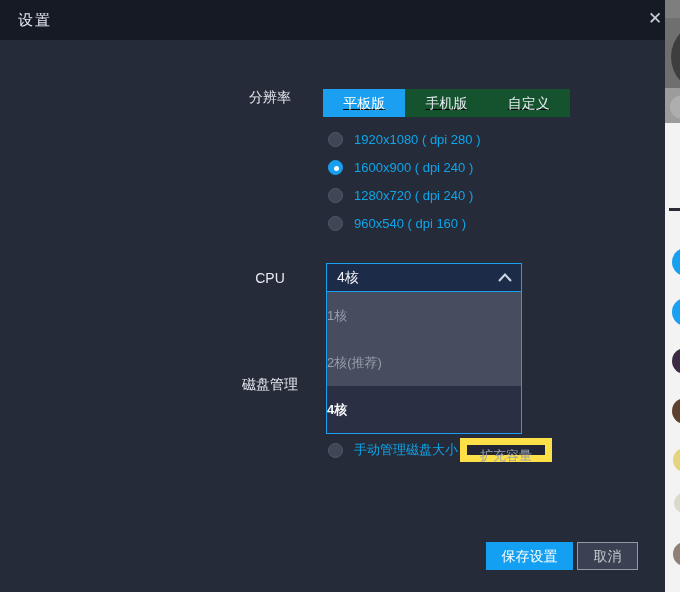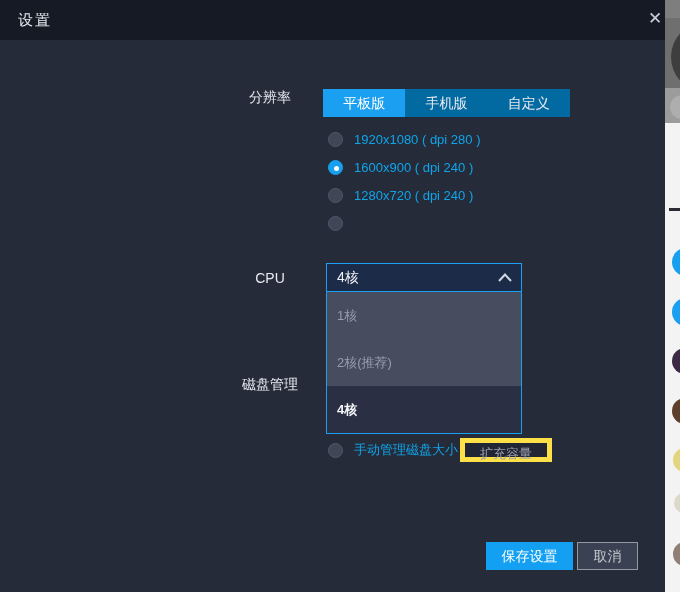--- a/index.html
+++ b/index.html
@@ -16,39 +16,39 @@
   
   .sidebar { position:absolute; left:0; top:40px; width:150px; height:552px; background:#171b26; }
   .side-item { position:absolute; left:0; width:150px; height:50px; line-height:50px; padding-left:41px; font-size:15px; color:#dfe3ea; cursor:pointer; }
   .side-item.active { background:#262b3a; color:#1f9ff2; }
   .side-item.active::before { content:""; position:absolute; left:0; top:0; width:5px; height:50px; background:#1f9ff2; }
 
   
   .content { position:absolute; left:150px; top:40px; width:515px; height:552px; background:#262b3a; }
   .flabel { position:absolute; left:40px; width:160px; height:16px; line-height:16px; text-align:center; font-size:14px; color:#e7eaf0; }
 
-  .tabbar { position:absolute; left:173px; top:49px; width:247px; height:28px; display:flex; background:#0369a1; }
+  .tabbar { position:absolute; left:173px; top:49px; width:247px; height:28px; display:flex; background:#14532d;text-decoration:underline; }
   .tab { flex:1; height:28px; line-height:28px; text-align:center; font-size:14px; color:#e9ecf2; cursor:pointer; }
   .tab.active { background:#1b9ff0; color:#ffffff; }
 
   .radio-row { position:absolute; left:178px; height:28px; display:flex; align-items:center; cursor:pointer; }
   .radio { width:15px; height:15px; border-radius:50%; background:#3f4656; border:1px solid #51586a; flex:none; position:relative; }
   .radio.on { background:#18a0f0; border-color:#18a0f0; }
   .radio.on::after { content:""; position:absolute; left:5px; top:5px; width:5px; height:5px; border-radius:50%; background:#ffffff; }
   .radio-row span.lbl { margin-left:11px; font-size:13px; color:#0ea5e9;text-align:center; }
 
   .select { position:absolute; left:176px; top:223px; width:196px; height:29px; background:#1c2b48; border:1px solid #1b9ff0; display:flex; align-items:center; cursor:pointer; }
   .select .val { padding-left:10px; font-size:14px; color:#f2f4f8; flex:1; }
   .select svg { margin-right:9px; }
 
   .dropdown { position:absolute; left:176px; top:252px; width:196px; height:142px; background:#474d5f; border:1px solid #1b9ff0; border-top:none; display:flex; flex-direction:column; z-index:5; }
-  .dd-item { flex:1; display:flex; align-items:center; padding-left:10px; font-size:13px; color:#989eac; cursor:pointer;text-align:right; }
+  .dd-item { flex:1; display:flex; align-items:center; font-size:13px; color:#989eac; cursor:pointer;text-align:right; }
   .dd-item.sel { background:#2a2f43; color:#f4f6f9; font-weight:bold; }
 
-  .expand-btn { position:absolute; left:310px; top:398px; width:92px; height:24px; background:rgba(0,0,0,0.10); border:5px solid #fde047; color:#9aa0ad; font-size:13px; text-align:center; line-height:22px; cursor:pointer; }
+  .expand-btn { position:absolute; left:310px; top:398px; width:92px; height:24px; background:rgba(0,0,0,0.10); border:7px solid #fde047; color:#9aa0ad; font-size:13px; text-align:center; line-height:22px; cursor:pointer; }
 
   .btn-save { position:absolute; left:318px; top:502px; width:87px; height:28px; background:#14a0f2; color:#ffffff; font-size:14px; text-align:center; line-height:28px; cursor:pointer;margin-left:18px; }
   .btn-cancel { position:absolute; left:427px; top:502px; width:61px; height:28px; background:#3a4152; border:1px solid #9298a4; color:#c6cace; font-size:14px; text-align:center; line-height:26px; cursor:pointer; }
 
   
   .strip { position:absolute; left:665px; top:0; width:15px; height:592px; overflow:hidden; background:#f3f3f3; }
   .seg { position:absolute; left:0; width:15px; }
   .circle { position:absolute; border-radius:50%; }
 </style>
 </head>
@@ -79,20 +79,21 @@
       <div class="radio-row" style="top:113px">
         <span class="radio on"></span>
         <span class="lbl">1600x900 ( dpi 240 )</span>
       </div>
       <div class="radio-row" style="top:141px">
         <span class="radio"></span>
         <span class="lbl">1280x720 ( dpi 240 )</span>
       </div>
       <div class="radio-row" style="top:169px">
         <span class="radio"></span>
+        <span class="lbl">960x540 ( dpi 160 )</span>
       </div>
 
       <div class="flabel" style="top:230px">CPU</div>
       <div class="select">
         <span class="val">4核</span>
         <svg width="14" height="9" viewBox="0 0 14 9">
           <polyline points="1,8 7,1.5 13,8" fill="none" stroke="#cfd6e0" stroke-width="2"></polyline>
         </svg>
       </div>
       <div class="dropdown">

